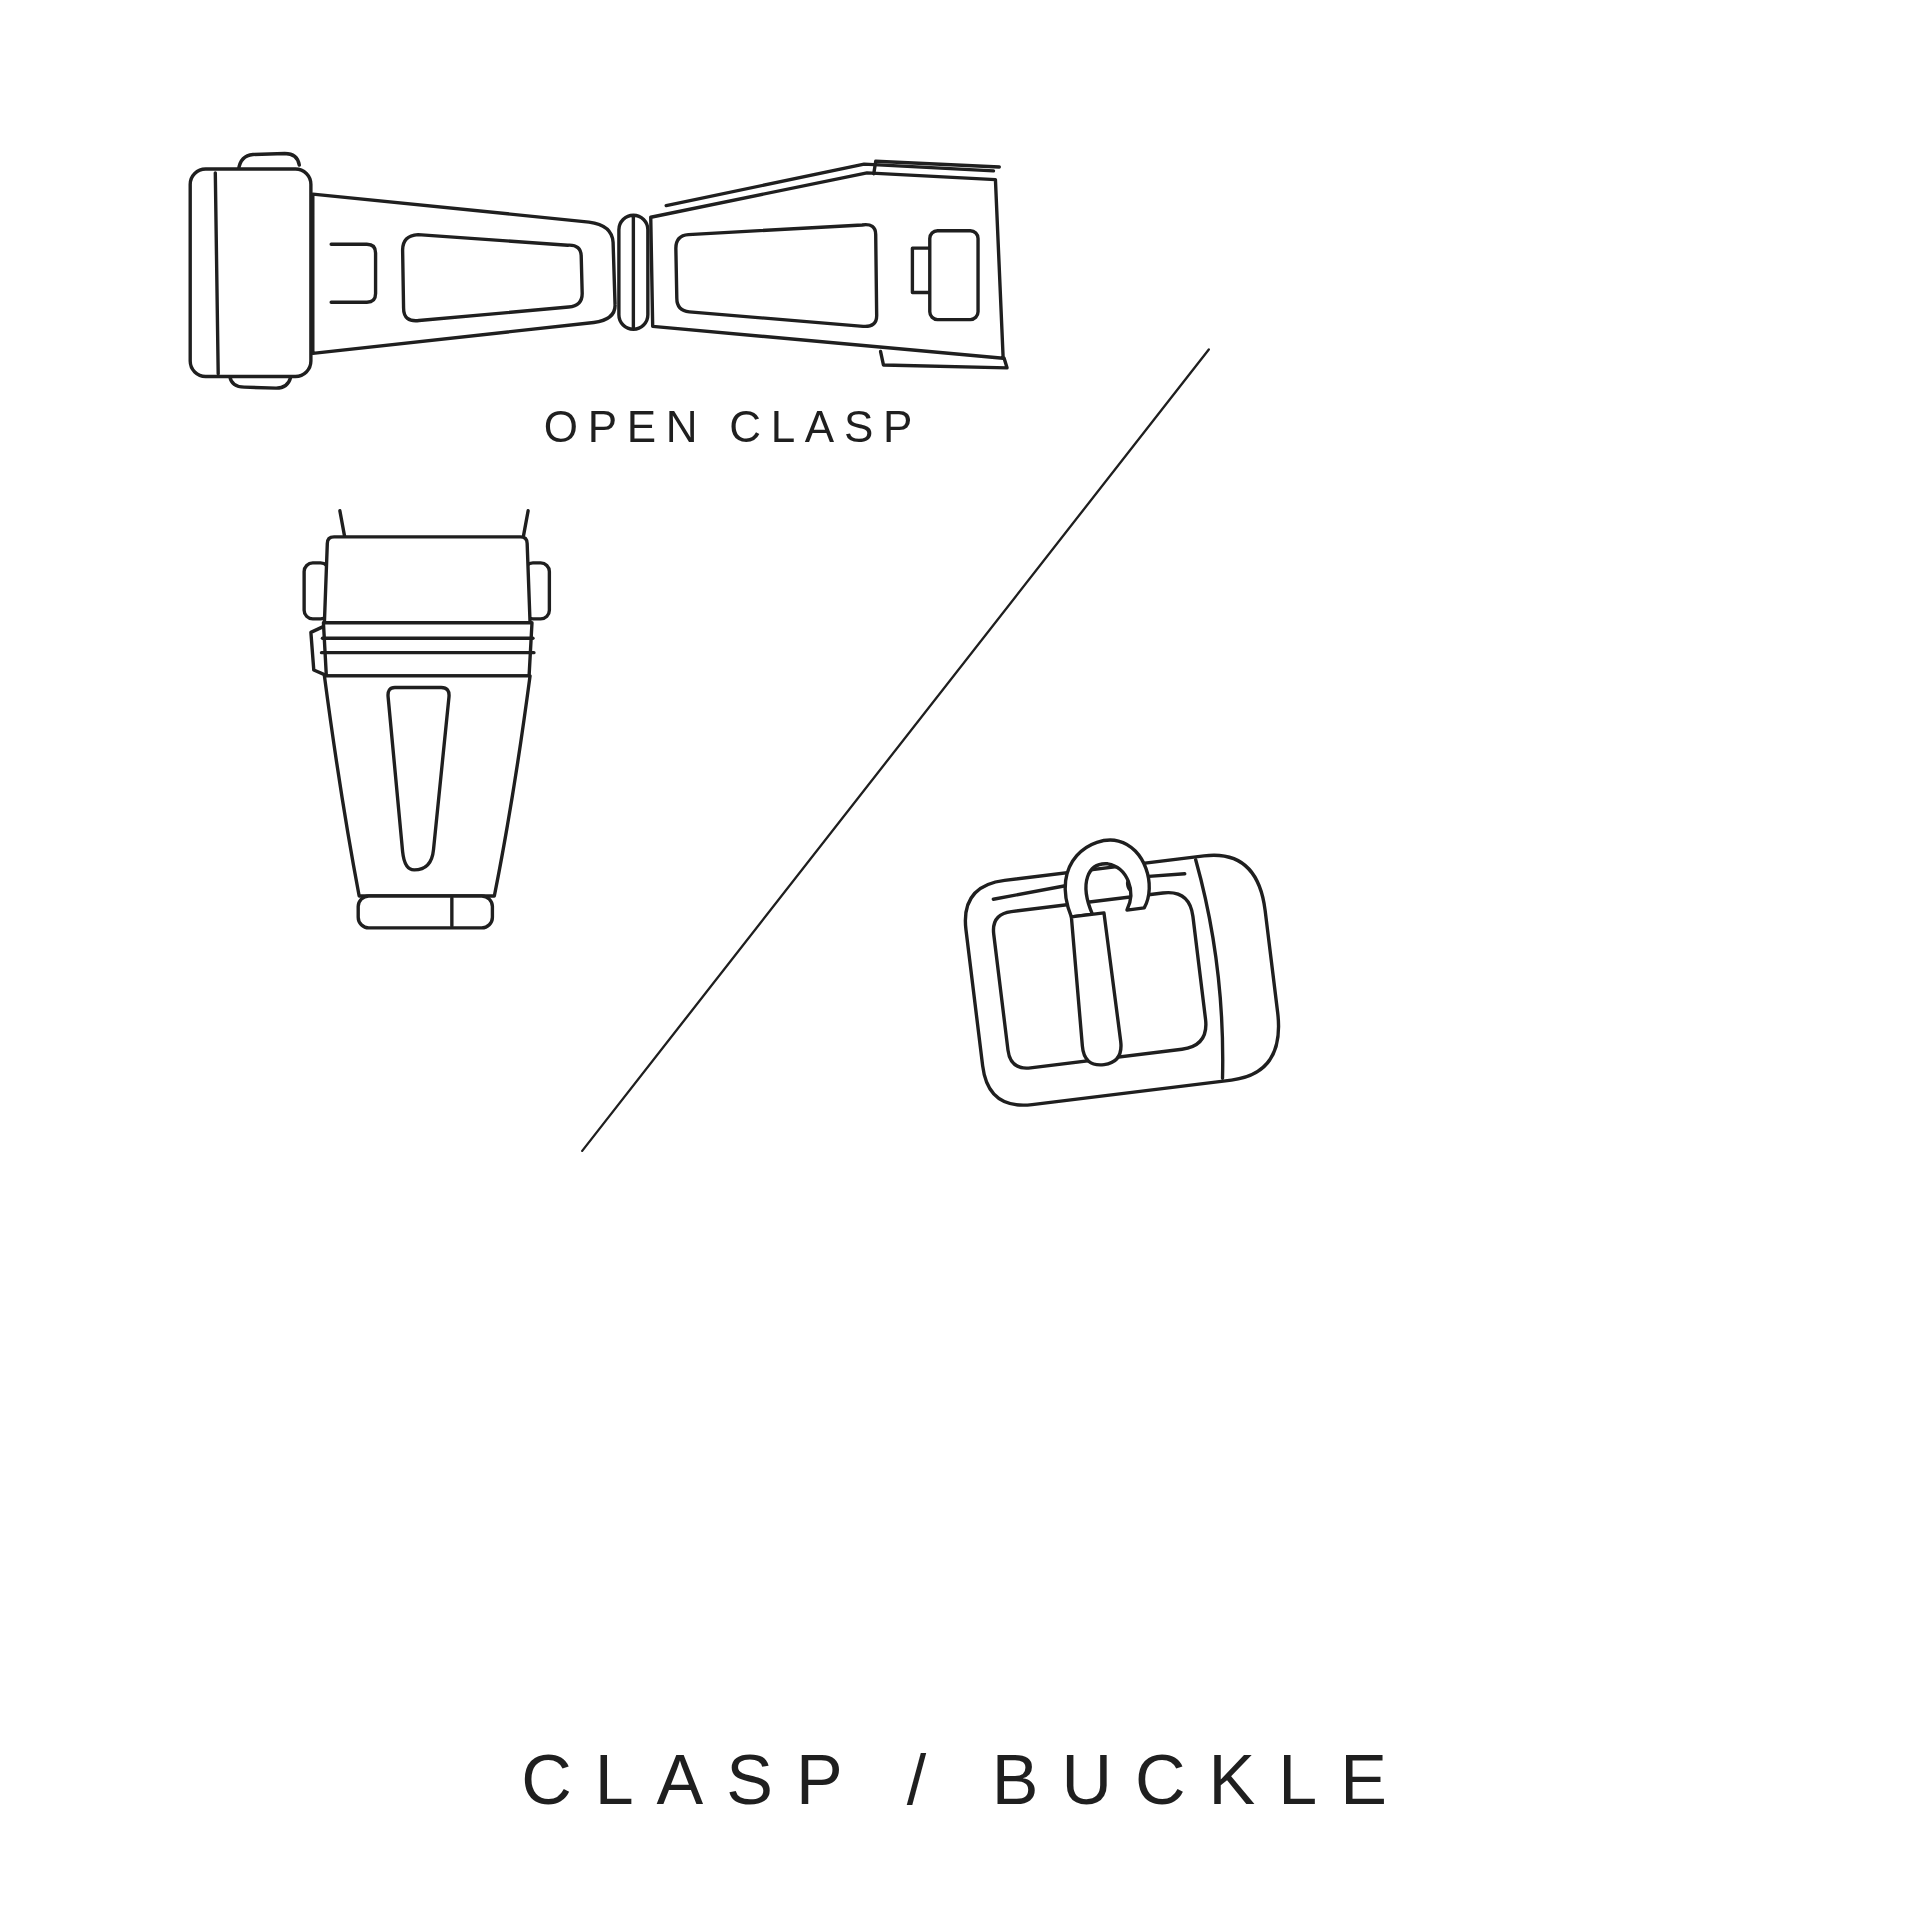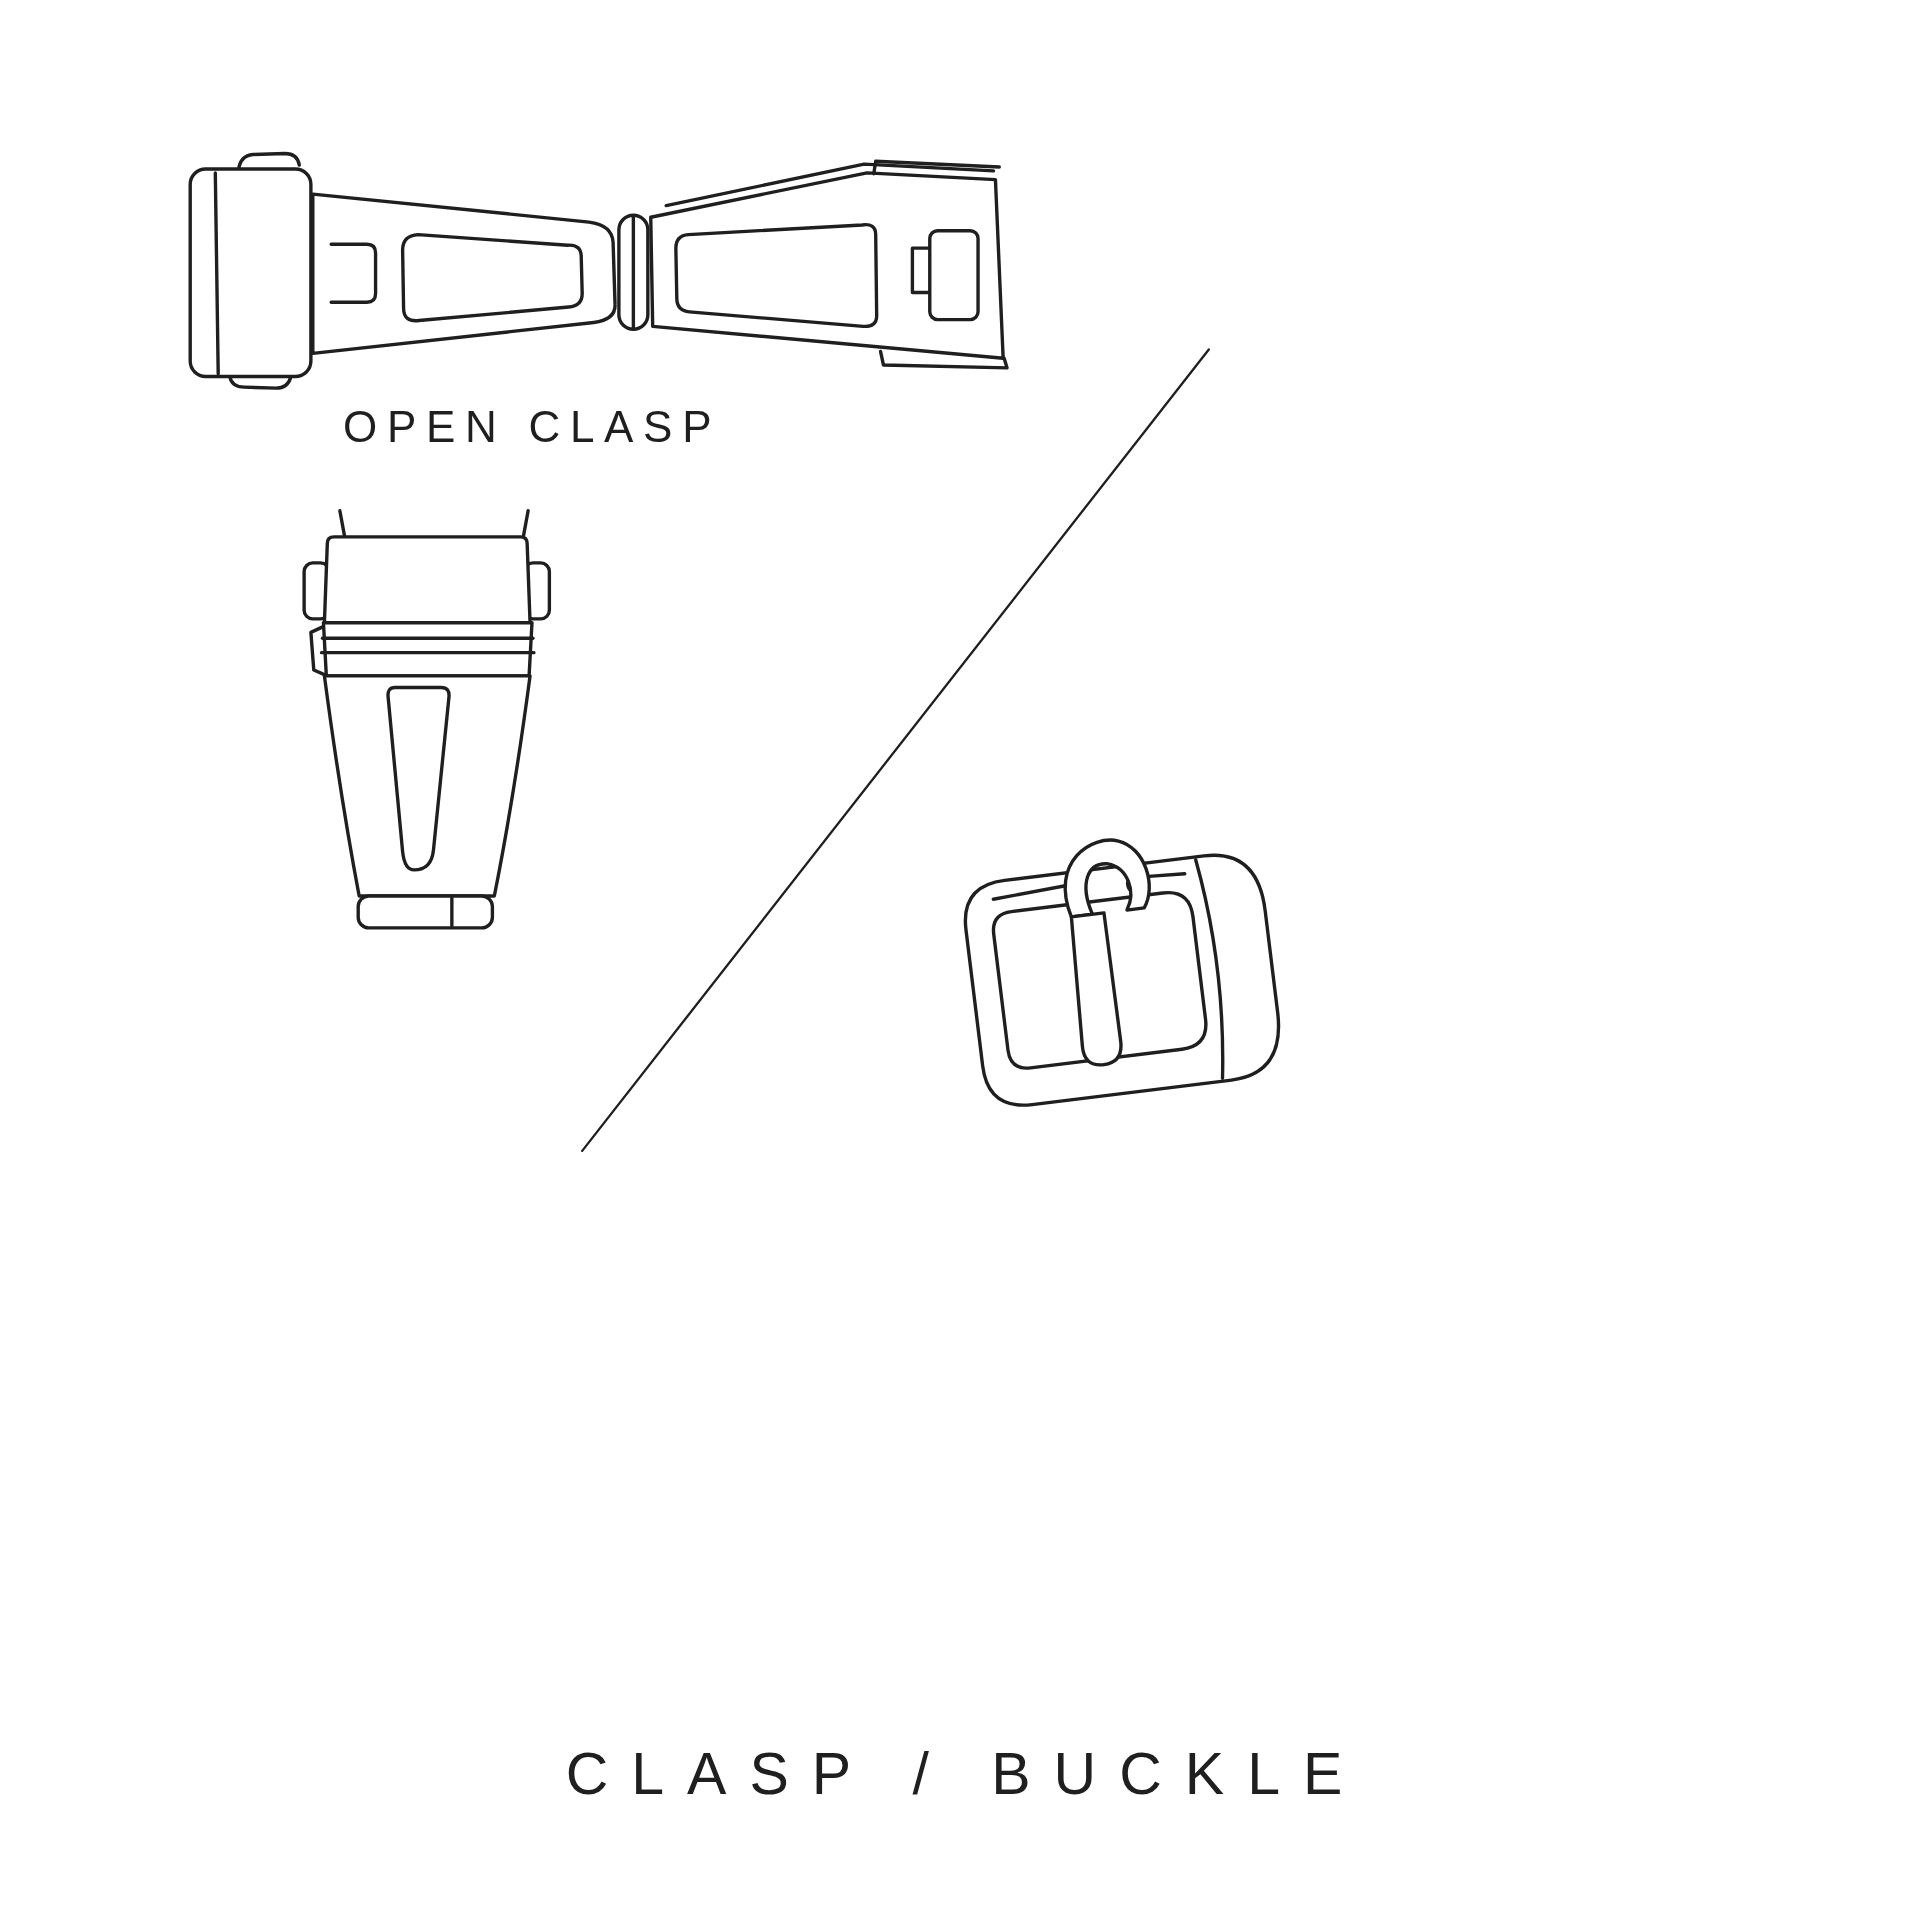--- a/index.html
+++ b/index.html
@@ -20,36 +20,36 @@
     stroke: var(--ink);
     stroke-width: 3.5;
     fill: none;
     stroke-linecap: round;
     stroke-linejoin: round;
   }
   .fw { fill: #ffffff; }
   .thin { stroke-width: 2.4; }
   .caption {
     position: absolute;
-    text-align: left;
+    text-align: right;
     color: var(--ink);
     font-size: 44px;
     font-weight: 400;
     letter-spacing: 9.7px;
     white-space: nowrap;
   }
   .caption-open { left: 343px; top: 402px; width: 579px; }
   .caption-closed { left: 179px; top: 964px; width: 483px; }
   .page-title {
     position: absolute;
     left: 0; top: 1740px;
     width: 1931px;
     text-align: center;
     color: var(--ink);
-    font-size: 59px;
+    font-size: 70px;
     font-weight: 400;
     letter-spacing: 23px;
     white-space: nowrap;
   }
 </style>
 </head>
 <body>
 
 <div class="stage">
 

